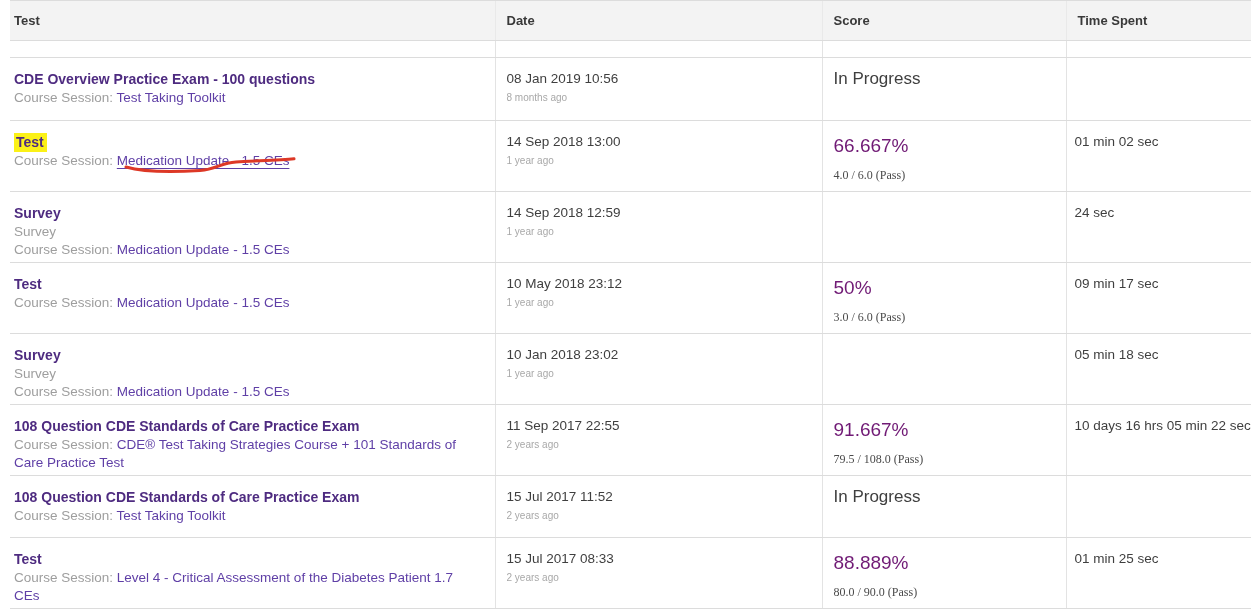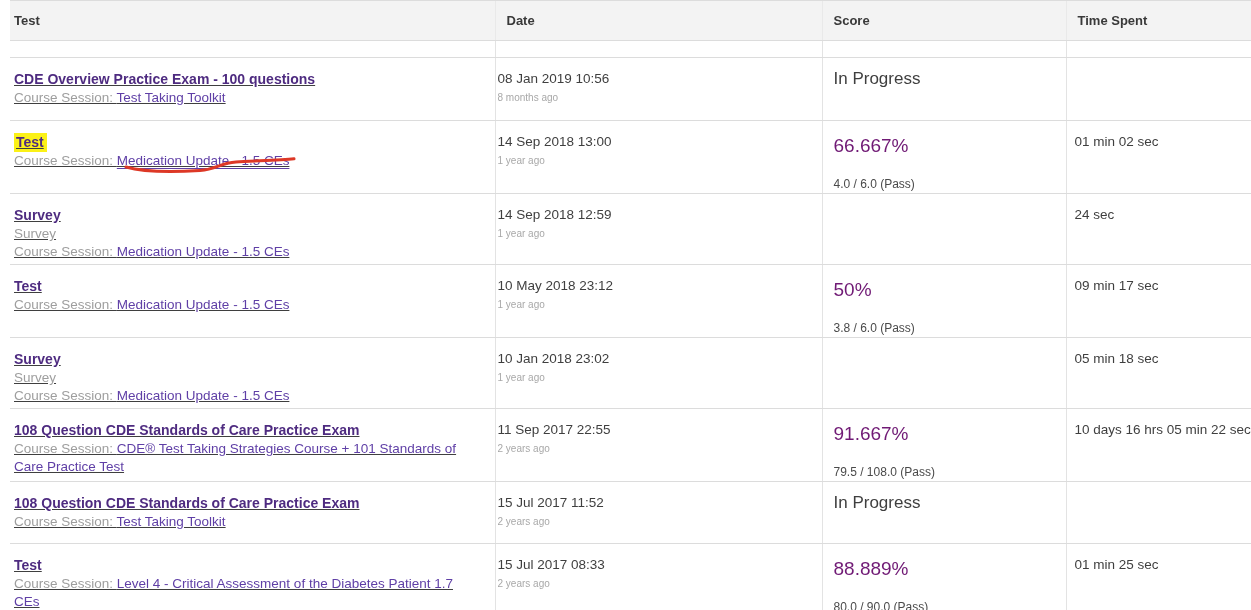--- a/index.html
+++ b/index.html
@@ -48,40 +48,40 @@
     vertical-align:middle;
   }
   thead th:first-child{padding-left:4px;}
 
   td{vertical-align:top;border-bottom:1px solid var(--border);}
   td + td{border-left:1px solid var(--vborder);}
   thead th + th{border-left:1px solid #e9e9e9;}
 
   tr.h63{height:63px;} tr.h71{height:71px;} tr.h62{height:62px;}
 
-  td.test-cell{padding:12px 14px 0 4px;position:relative;text-decoration:underline;}
-  td.date-cell{padding:12px 10px 0 2px;}
+  td.test-cell{padding:12px 14px 0 4px;position:relative;}
+  td.date-cell{padding:12px 10px 0 11px;}
   td.score-cell{padding:12px 10px 0 11px;}
   td.time-cell{padding:12px 10px 0 8px;}
 
   .title{font-size:14px;font-weight:bold;line-height:19px;}
   .title-link{color:var(--title-link);cursor:pointer;text-decoration:none;}
   .hl{background:var(--hl);padding:1px 3px 2px 2px;}
   .subtitle{font-size:13.5px;color:var(--muted);line-height:18px;}
   .session{font-size:13.5px;line-height:18px;}
   .muted{color:var(--muted);}
   .session-link{color:var(--session-link);cursor:pointer;text-decoration:none;}
   .session-link.underlined{text-decoration:underline;text-underline-offset:3px;text-decoration-thickness:1px;}
 
   .date-main{font-size:13.5px;line-height:18px;color:var(--body-text);}
   .date-ago{font-size:10px;line-height:19px;color:#a8a8a8;}
 
   .score-status{font-size:17px;line-height:18px;color:var(--body-text);}
   .score-big{font-size:19px;line-height:25px;color:#701a75;font-weight:400;}
-  .score-sub{font-size:12px;line-height:17px;color:#4a4a4a;margin-top:18px;}
+  .score-sub{font-size:12px;line-height:17px;color:#4a4a4a;margin-top:9px;font-family:Liberation Serif, serif;}
   .score-status:empty,.score-big:empty,.score-sub:empty,.subtitle:empty,.time-val:empty{display:none;}
 
   .time-val{font-size:13.5px;line-height:18px;color:var(--body-text);}
 
   svg.squiggle{position:absolute;left:102px;top:35px;overflow:visible;}
   svg.squiggle path{fill:none;stroke:var(--red);stroke-width:3;stroke-linecap:round;}
 </style>
 </head>
 <body>
 
@@ -179,21 +179,21 @@
 
       <div class="session"><span class="muted">Course Session: </span><a class="session-link">Medication Update - 1.5 CEs</a></div>
     </td>
     <td class="date-cell">
       <div class="date-main">10 May 2018 23:12</div>
       <div class="date-ago">1 year ago</div>
     </td>
     <td class="score-cell">
 
       <div class="score-big">50%</div>
-      <div class="score-sub">3.8 / 6.0 (Pass)</div>
+      <div class="score-sub">3.0 / 6.0 (Pass)</div>
     </td>
     <td class="time-cell">
       <div class="time-val">09 min 17 sec</div>
     </td>
   </tr>
 
   <tr class="row h71">
     <td class="test-cell">
       <div class="title"><a class="title-link">Survey</a></div>
       <div class="subtitle">Survey</div>

